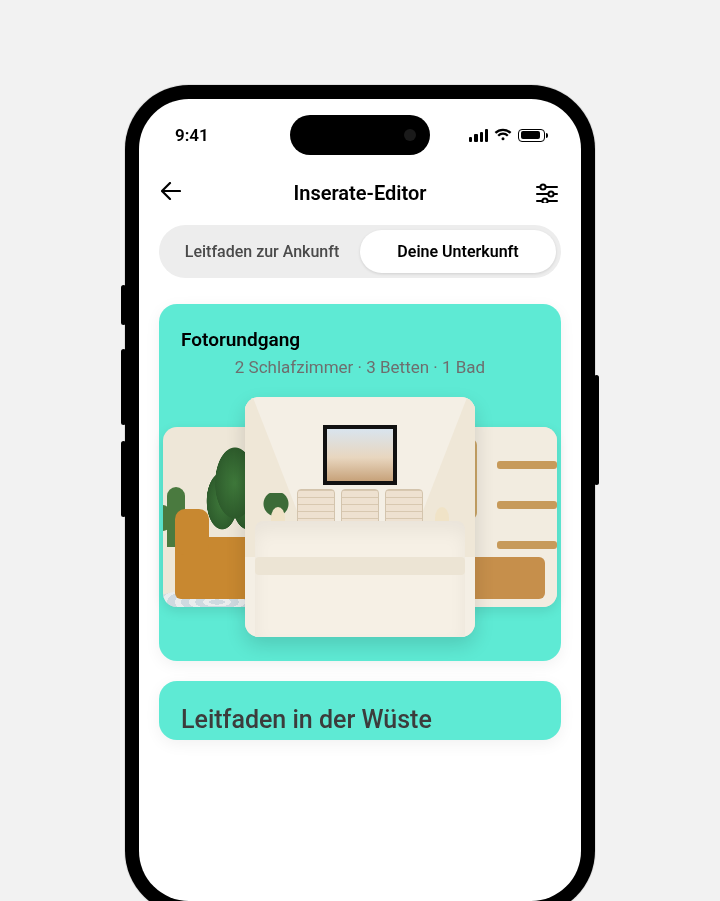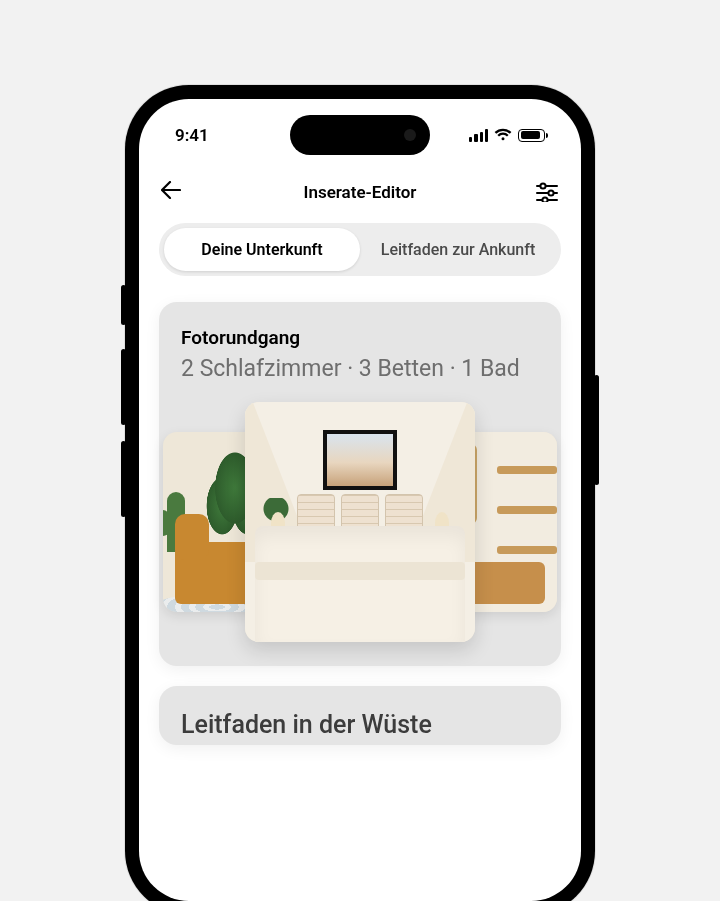--- a/index.html
+++ b/index.html
@@ -68,45 +68,45 @@
   .bars span { width:3.2px; background:#000; border-radius:1px; }
   .bars span:nth-child(1){height:5px;} .bars span:nth-child(2){height:7.5px;}
   .bars span:nth-child(3){height:10px;} .bars span:nth-child(4){height:13px;}
   .battery { width:27px; height:13px; border:1.6px solid #000; border-radius:4px; position:relative; }
   .battery::after { content:""; position:absolute; right:-4px; top:3px; width:2.5px; height:5px; background:#000; border-radius:0 2px 2px 0; }
   .battery-fill { position:absolute; left:1.5px; top:1.5px; bottom:1.5px; width:19px; background:#000; border-radius:2px; }
   .nav-bar {
     display:flex; align-items:center; justify-content:space-between;
     padding: 18px 22px 20px;
   }
-  .nav-title { font-size: 17px; font-weight: 600; }
+  .nav-title { font-size: 20px; font-weight: 600; }
   .back-arrow { font-size:22px; line-height:1; cursor:pointer; width:24px; }
   .settings-icon { width:24px; display:flex; justify-content:center; cursor:pointer; }
   .content { padding: 0 20px; overflow:hidden; }
   .seg-control {
     display:flex; background:#ededed; border-radius: 999px;
     padding: 5px; margin-bottom: 26px; width:100%;
   }
   .seg-item {
     flex:1; text-align:center; padding:12px 4px; border-radius:999px;
     font-size:16px; font-weight:500; color:#4a4a4a; cursor:pointer;
     white-space:nowrap;
   }
   .seg-item.active {
     background:#fff; font-weight:600; color:#000;
     box-shadow: 0 1px 3px rgba(0,0,0,.12);
   }
   .card {
-    background:#e5e5e5; border-radius:18px;
+    background:#5eead4; border-radius:18px;
     box-shadow: 0 4px 16px rgba(0,0,0,.06);
     padding: 24px 22px;
     margin-bottom: 20px;
   }
   .card-label { font-size:19px; font-weight:600; margin-bottom:6px; }
-  .card-meta { font-size:23px; color:#6e6e6e; margin-bottom:20px; }
+  .card-meta { font-size:17px; color:#6e6e6e; margin-bottom:20px;text-align:center; }
   .gallery {
     position:relative; height:240px; display:flex; justify-content:center; align-items:center;
   }
   .photo {
     position:absolute; width:180px; height:200px; border-radius:14px;
     background:#eee7d8; box-shadow: 0 4px 12px rgba(0,0,0,.10);
     overflow:hidden;
   }
   .photo.left { left:-18px; top:30px; width:140px; height:180px; }
   .photo.right { right:-18px; top:30px; width:140px; height:180px; }
@@ -203,22 +203,22 @@
               <circle cx="15" cy="11" r="2.6" fill="#fff"></circle>
               <line x1="1" y1="18" x2="21" y2="18"></line>
               <circle cx="9" cy="18" r="2.6" fill="#fff"></circle>
             </g>
           </svg>
       </div>
     </div>
 
     <div class="content">
       <div class="seg-control">
+        <div class="seg-item">Leitfaden zur Ankunft</div>
         <div class="seg-item active">Deine Unterkunft</div>
-        <div class="seg-item">Leitfaden zur Ankunft</div>
       </div>
 
       <div class="card">
         <div class="card-label">Fotorundgang</div>
         <div class="card-meta">2 Schlafzimmer · 3 Betten · 1 Bad</div>
         <div class="gallery">
           <div class="photo left">
             <div class="rug-left"></div>
             <div class="plant-lg"></div>
             <div class="cactus"></div>

